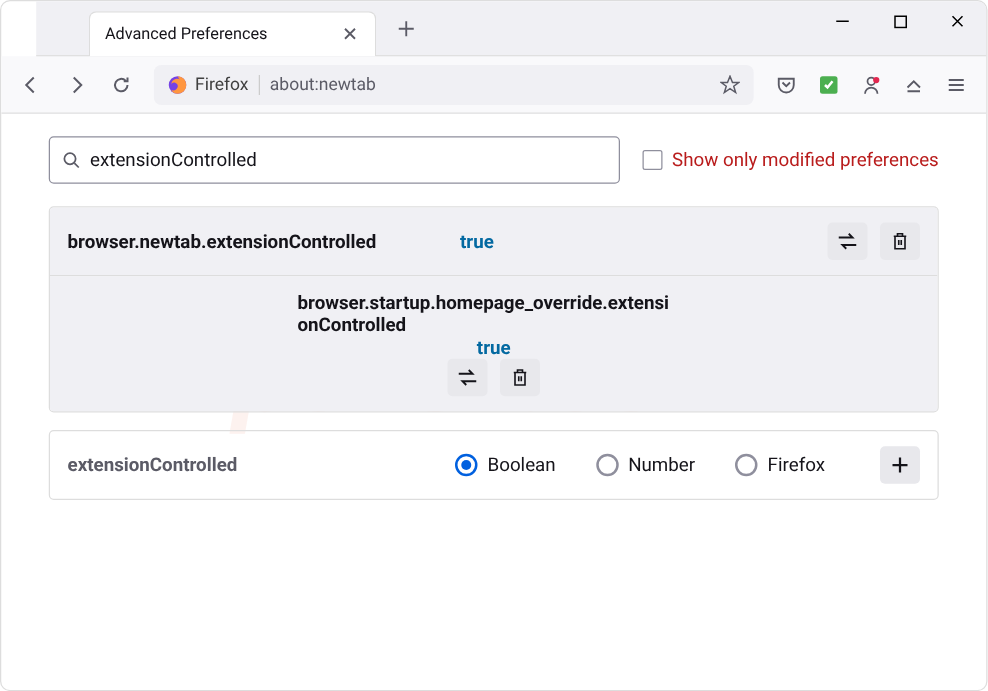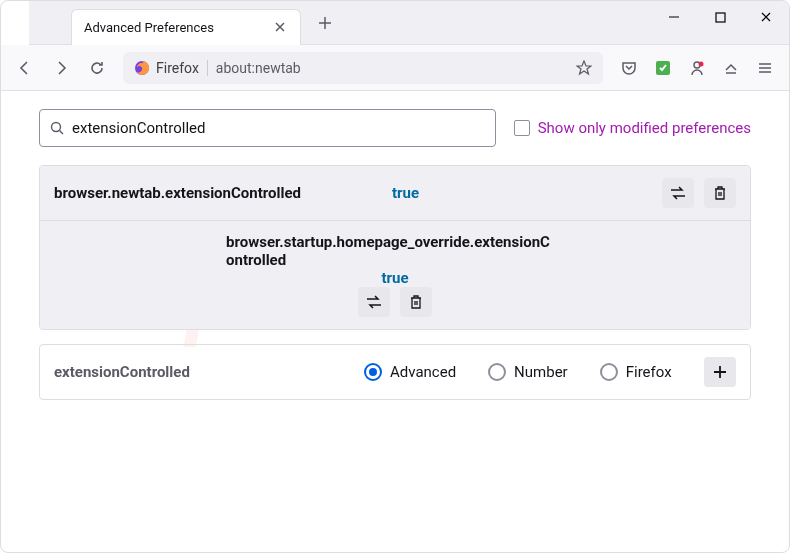--- a/index.html
+++ b/index.html
@@ -27,28 +27,28 @@
 .star { margin-left: auto; color: #5b5b66; }
 .toolbar-icons { display: flex; align-items: center; gap: 2px; }
 .tb-icon { width: 32px; height: 32px; display: flex; align-items: center; justify-content: center; cursor: pointer; color: #5b5b66; }
 
 
 .content { padding: 18px 38px; position: relative; z-index: 1; }
 .search-row { display: flex; align-items: center; gap: 18px; margin-bottom: 18px; }
 .search-box { flex: 1; height: 38px; border: 1px solid #8f8f9d; border-radius: 4px; display: flex; align-items: center; padding: 0 10px; gap: 8px; }
 .search-icon { color: #5b5b66; }
 .search-input { border: none; outline: none; font-size: 15px; flex: 1; color: #15141a; }
-.checkbox-wrap { display: flex; align-items: center; gap: 8px; font-size: 15px; color: #a21caf; }
+.checkbox-wrap { display: flex; align-items: center; gap: 8px; font-size: 15px; color: #b91c1c; }
 .chk { width: 16px; height: 16px; border: 1px solid #8f8f9d; border-radius: 2px; }
 
 
 .pref-list { border: 1px solid #ddd; border-radius: 4px; overflow: hidden; margin-bottom: 14px; }
 .pref-row { display: flex; align-items: center; padding: 12px 14px; background: #f0f0f4; border-bottom: 1px solid #ddd; }
 .pref-row:last-child { border-bottom: none; flex-direction: column; }
-.pref-name { font-size: 15px; font-weight: 700; color: #15141a; width: 338px; word-break: break-all; padding-right: 10px; }
+.pref-name { font-size: 15px; font-weight: 700; color: #15141a; width: 314px; word-break: break-all; padding-right: 10px; }
 .pref-value { font-size: 15px; font-weight: 700; color: #0369a1; flex: 1; }
 .pref-actions { display: flex; gap: 10px; }
 .act-btn { width: 32px; height: 30px; display: flex; align-items: center; justify-content: center; cursor: pointer; color: #15141a; background: #e8e8ec; border-radius: 4px; }
 
 
 .new-pref { border: 1px solid #ddd; border-radius: 4px; display: flex; align-items: center; padding: 12px 14px; }
 .new-pref-name { font-size: 15px; font-weight: 700; color: #5b5b66; width: 310px; }
 .radios { display: flex; gap: 32px; flex: 1; }
 .radio-opt { display: flex; align-items: center; gap: 8px; font-size: 15px; color: #15141a; }
 .radio-circle { width: 18px; height: 18px; border: 2px solid #8f8f9d; border-radius: 50%; display: flex; align-items: center; justify-content: center; }
@@ -212,21 +212,21 @@
     </div>
   </div>
 
   <div class="new-pref">
     <div class="new-pref-name">extensionControlled</div>
     <div class="radios">
       <label class="radio-opt">
         <span class="radio-circle sel">
             <span class="radio-dot"></span>
           </span>
-        <span>Advanced</span>
+        <span>Boolean</span>
       </label>
       <label class="radio-opt">
         <span class="radio-circle"></span>
         <span>Number</span>
       </label>
       <label class="radio-opt">
         <span class="radio-circle"></span>
         <span>Firefox</span>
       </label>
     </div>

